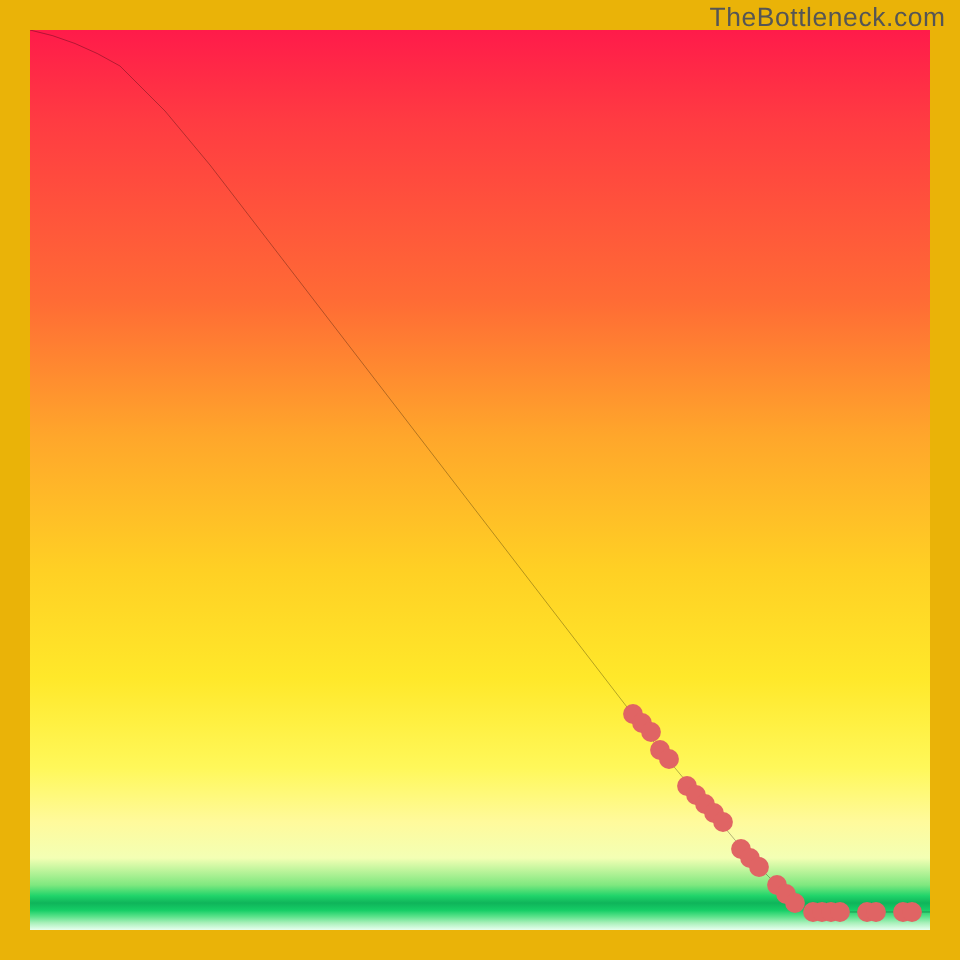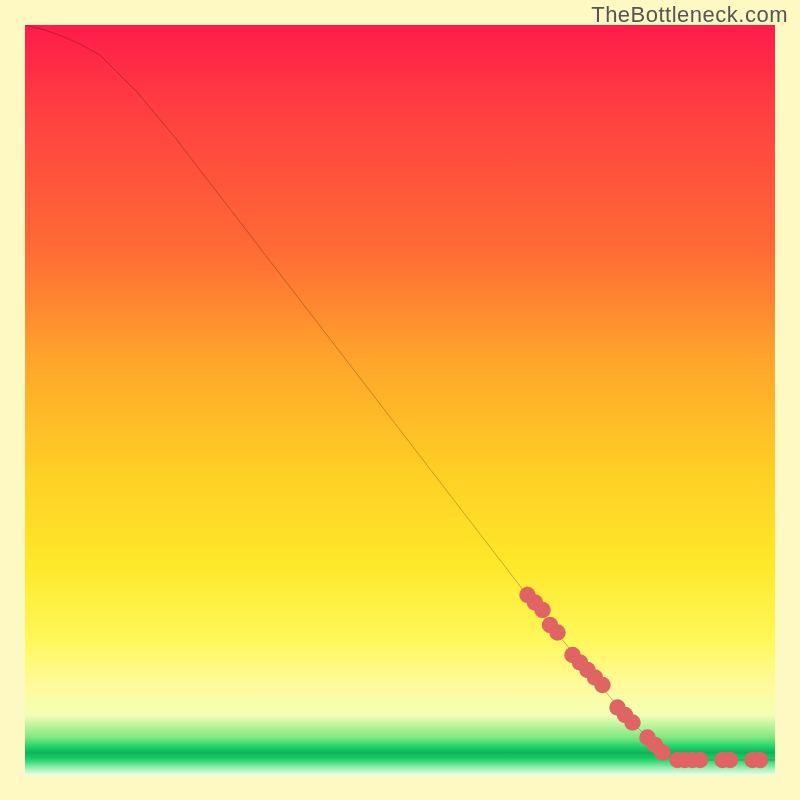--- a/index.html
+++ b/index.html
@@ -8,21 +8,21 @@
     width: 800px;
     height: 800px;
     background: #000;
     font-family: Arial, Helvetica, sans-serif;
     overflow: hidden;
   }
   .frame {
     position: relative;
     width: 800px;
     height: 800px;
-    background: #fef9c3;
+    background: #eab308;
   }
   .watermark {
     position: absolute;
     top: 2px;
     right: 12px;
     color: #555;
     font-size: 22px;
     letter-spacing: 0.5px;
     font-weight: normal;
     z-index: 20;

